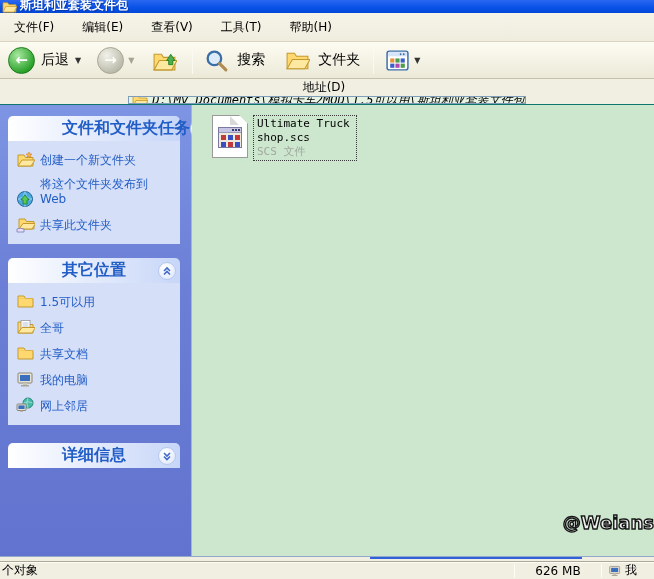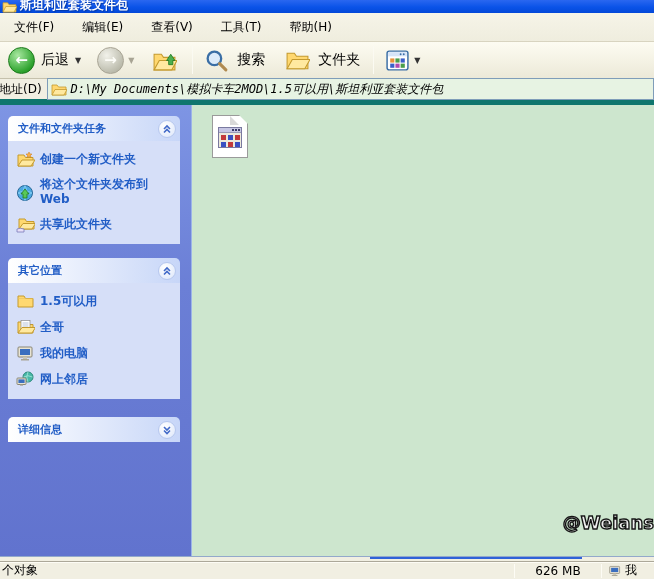--- a/index.html
+++ b/index.html
@@ -28,38 +28,38 @@
   .circle.back { background:radial-gradient(circle at 35% 30%,#A8E8A0,#2EA32E 70%,#157815); border:1px solid #1B7A1B; }
   .circle.fwd  { background:radial-gradient(circle at 35% 30%,#F2F2EA,#BDBDAE 70%,#A8A898); border:1px solid #A8A494; color:#FDFDF8; }
   .tlabel { margin:0 4px 0 6px; font-size:14px; }
   .caret { font-size:8px; color:#333; margin:0 2px; }
   .caret.dim { color:#A8A494; }
   .tsep { width:1px; height:28px; background:#C8C4AE; border-right:1px solid #FBFAF2; margin:0 6px; }
   .ticon24 { width:25px; height:25px; margin:0 2px; }
   .views-wrap { display:flex; align-items:center; }
 
   
-  .addressbar { height:26px; display:flex; align-items:center; background:#F1EFE2; border-bottom:6px solid #0f766e; padding-right:0; }
+  .addressbar { height:26px; display:flex; align-items:center; background:#F1EFE2; border-bottom:1px solid #0f766e; padding-right:0;flex-direction:column; }
   .addr-label { margin-left:-3px; padding:0 5px 0 2px; white-space:nowrap; }
   .addr-field { flex:1; height:22px; background:#E7F3E3; border:1px solid #7F9DB9; display:flex; align-items:center; overflow:hidden; }
   .addr-field .ficon { width:16px; height:13px; margin:0 4px 0 3px; flex:none; }
   .addr-text { font-family:"DejaVu Sans Mono","Liberation Mono",monospace; font-size:12px; white-space:nowrap;font-style:italic; }
 
   
   .main { display:flex; height:451px; }
   .sidebar { width:192px; flex:none; background:linear-gradient(180deg,#7E95E4 0%,#6B7FD6 40%,#6173CE 100%);
     border-right:1px solid #9CB4E8; padding-top:11px; }
   .panel { width:172px; margin:0 0 14px 8px; }
   .panel-header { height:25px; border-radius:5px 5px 0 0; background:linear-gradient(90deg,#FFFFFF,#C7D6F8);
     display:flex; align-items:center; justify-content:space-between; padding:0 4px 0 10px; cursor:pointer; }
-  .panel-title { color:#215DC6; font-weight:bold; font-size:11px; white-space:nowrap; }
+  .panel-title { color:#215DC6; font-weight:bold; font-size:16px; white-space:nowrap;margin-left:44px; }
   .chev-btn { width:18px; height:18px; border-radius:50%; background:radial-gradient(circle at 35% 30%,#fff,#DCE6FA);
     border:1px solid #B7C8EE; display:flex; align-items:center; justify-content:center; }
   .panel-body { background:#D6DFF8; padding:10px 6px 8px 8px; }
-  .task-item { display:flex; align-items:center; margin-bottom:9px; cursor:pointer;font-weight:bold; }
+  .task-item { display:flex; align-items:flex-end; margin-bottom:9px; cursor:pointer; }
   .task-item:last-child { margin-bottom:3px; }
   .task-icon { width:19px; height:17px; flex:none; margin-right:5px; margin-top:0; }
   .task-label { color:#215DC6; font-size:12px; line-height:15px; max-width:126px; }
 
   .content { flex:1; background:#CDE6CE; position:relative; }
   .file-item { position:absolute; left:20px; top:10px; display:flex; align-items:flex-start; cursor:pointer; }
   .file-icon { position:relative; width:36px; height:43px; background:#fff; border:1px solid #9A9A9A; flex:none; }
   .file-fold { position:absolute; top:-1px; right:-1px; width:0; height:0;
     border-top:9px solid #CDE6CE; border-left:9px solid transparent; }
   .file-fold2 { position:absolute; top:0px; right:8px; width:0; height:0;
@@ -230,20 +230,27 @@
             <span class="task-label">1.5可以用</span>
           </div>
           <div class="task-item">
             <svg class="task-icon" viewBox="0 0 19 17">
               <path d="M2 4 L2 14 L17 14 L17 5.5 L9.5 5.5 L8 3 L2 3 Z" fill="#FFD870" stroke="#C49A2E"></path>
               <rect x="5" y="1.5" width="9" height="10" fill="#FFFFFF" stroke="#8A8A8A" stroke-width="0.7"></rect>
               <path d="M6.5 4 L12.5 4 M6.5 6 L12.5 6 M6.5 8 L12.5 8" stroke="#9AAAC8" stroke-width="0.7"></path>
               <path d="M2 14 L6 8.5 L19.5 8.5 L16 14 Z" fill="#FFE9A0" stroke="#C49A2E"></path>
             </svg>
             <span class="task-label">全哥</span>
+          </div>
+          <div class="task-item">
+            <svg class="task-icon" viewBox="0 0 19 17">
+              <path d="M2 4 L2 14 L17 14 L17 5.5 L9.5 5.5 L8 3 L2 3 Z" fill="#FFD870" stroke="#C49A2E"></path>
+              <path d="M2 5.5 L17 5.5" stroke="#E8C25E" stroke-width="0.6"></path>
+            </svg>
+            <span class="task-label">共享文档</span>
           </div>
           <div class="task-item">
             <svg class="task-icon" viewBox="0 0 19 17">
               <rect x="2" y="2" width="14" height="10" rx="1" fill="#E8E4D4" stroke="#8A8676"></rect>
               <rect x="4" y="4" width="10" height="6" fill="#3A6EBF"></rect>
               <rect x="7" y="12" width="4" height="2" fill="#C8C4B4"></rect>
               <rect x="5" y="14" width="8" height="1.5" fill="#A8A494"></rect>
             </svg>
             <span class="task-label">我的电脑</span>
           </div>
@@ -288,20 +295,24 @@
             <div class="mini-grid">
               <span class="cell-r"></span>
                 <span class="cell-b"></span>
                 <span class="cell-r"></span>
               <span class="cell-b"></span>
                 <span class="cell-r"></span>
                 <span class="cell-b"></span>
             </div>
           </div>
         </div>
+        <div class="file-label">
+          <div class="file-name">Ultimate Truck shop.scs</div>
+          <div class="file-type">SCS 文件</div>
+        </div>
       </div>
     </div>
   </div>
 
   <div class="bottom-edge">
     <div class="blue-line"></div>
   </div>
   <div class="statusbar">
     <span class="sb-left">个对象</span>
     <span class="sb-div"></span>

